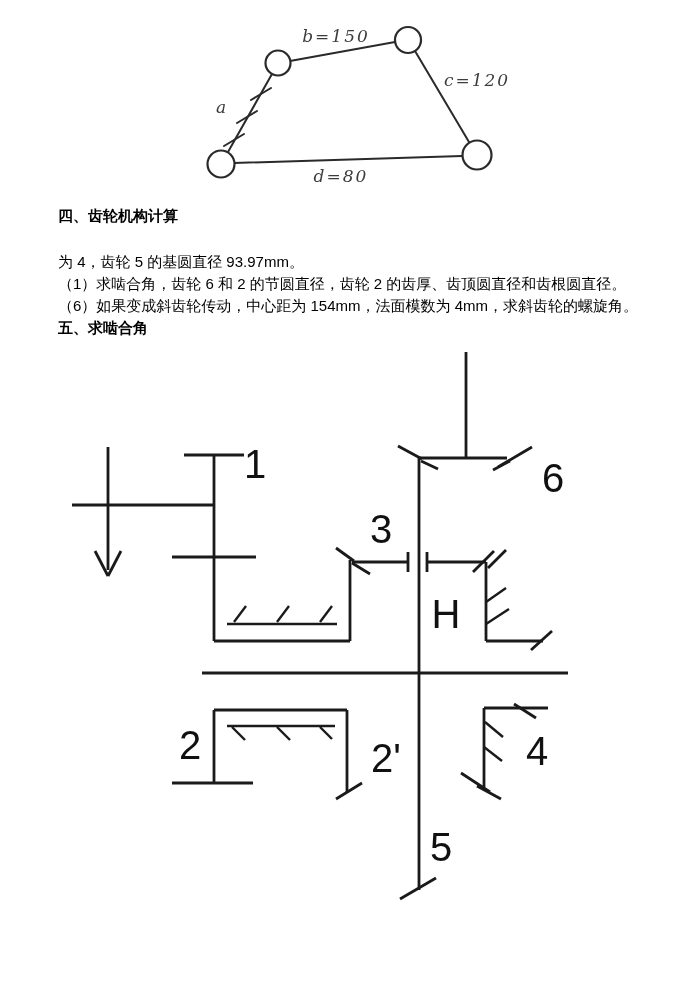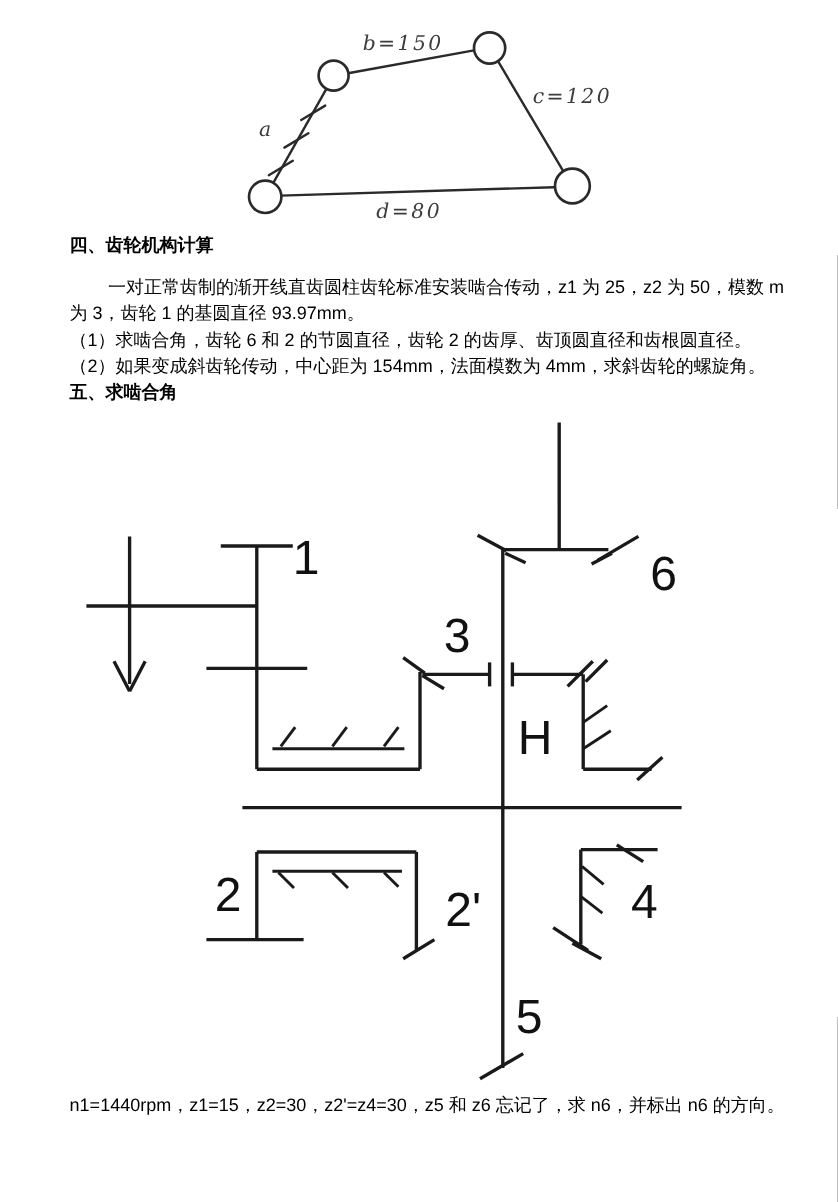--- a/index.html
+++ b/index.html
@@ -67,25 +67,24 @@
       <circle class="joint" cx="278" cy="63" r="12.5"></circle>
       <circle class="joint" cx="408" cy="40" r="13"></circle>
       <circle class="joint" cx="477" cy="155" r="14.5"></circle>
     </g>
     <text class="linklabel" x="222" y="113">a</text>
     <text class="linklabel" x="336" y="42">b=150</text>
     <text class="linklabel" x="477" y="86">c=120</text>
     <text class="linklabel" x="341" y="182">d=80</text>
   </svg>
 
-  <div class="docline head" style="top:196px;">四、齿轮机构计算</div>
-  <div class="docline indent" style="top:231px;">一对正常齿制的渐开线直齿圆柱齿轮标准安装啮合传动，z1 为 25，z2 为 50，模数 m</div>
-  <div class="docline" style="top:253px;">为 3，齿轮 1 的基圆直径 93.97mm。</div>
+  <div class="docline head" style="top:209px;font-family:Liberation Mono, monospace;">四、齿轮机构计算</div>
+  <div class="docline" style="top:253px;">为 4，齿轮 5 的基圆直径 93.97mm。</div>
   <div class="docline" style="top:275px;">（1）求啮合角，齿轮 6 和 2 的节圆直径，齿轮 2 的齿厚、齿顶圆直径和齿根圆直径。</div>
-  <div class="docline" style="top:297px;">（2）如果变成斜齿轮传动，中心距为 154mm，法面模数为 4mm，求斜齿轮的螺旋角。</div>
+  <div class="docline" style="top:297px;">（6）如果变成斜齿轮传动，中心距为 154mm，法面模数为 4mm，求斜齿轮的螺旋角。</div>
   <div class="docline head" style="top:319px;">五、求啮合角</div>
 
   <svg class="abs" style="top:340px;" width="698" height="565" viewBox="0 340 698 565">
 
     <g>
       <line class="ink" x1="108" y1="447" x2="108" y2="570"></line>
       <line class="ink" x1="95" y1="551" x2="108" y2="576"></line>
       <line class="ink" x1="121" y1="551" x2="108" y2="576"></line>
     </g>
 
@@ -170,15 +169,14 @@
     <text class="gearnum" x="255" y="478">1</text>
     <text class="gearnum" x="381" y="543">3</text>
     <text class="gearnum" x="553" y="492">6</text>
     <text class="gearnum" x="446" y="628">H</text>
     <text class="gearnum" x="190" y="759">2</text>
     <text class="gearnum" x="386" y="772">2'</text>
     <text class="gearnum" x="537" y="765">4</text>
     <text class="gearnum" x="441" y="861">5</text>
   </svg>
 
-  <div class="docline" style="top:913px;">n1=1440rpm，z1=15，z2=30，z2'=z4=30，z5 和 z6 忘记了，求 n6，并标出 n6 的方向。</div>
 
 </div>
 
 </body></html>

